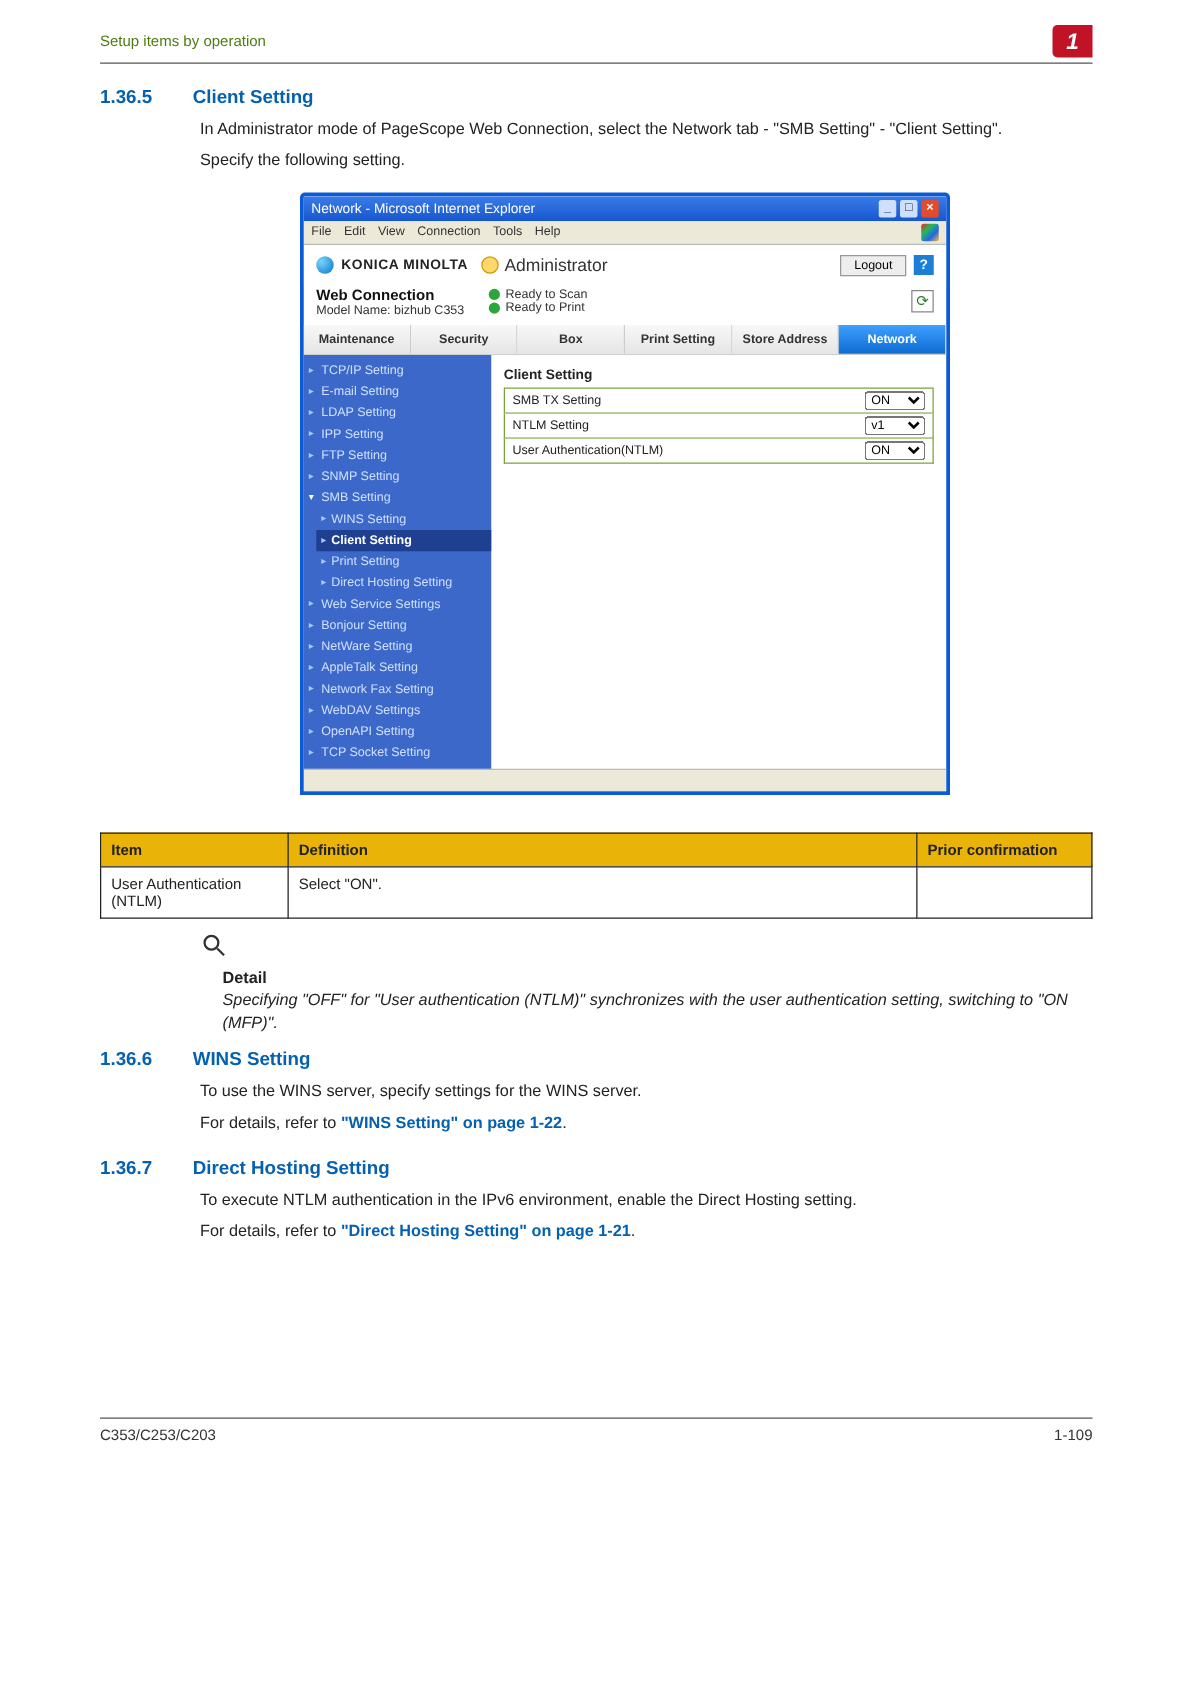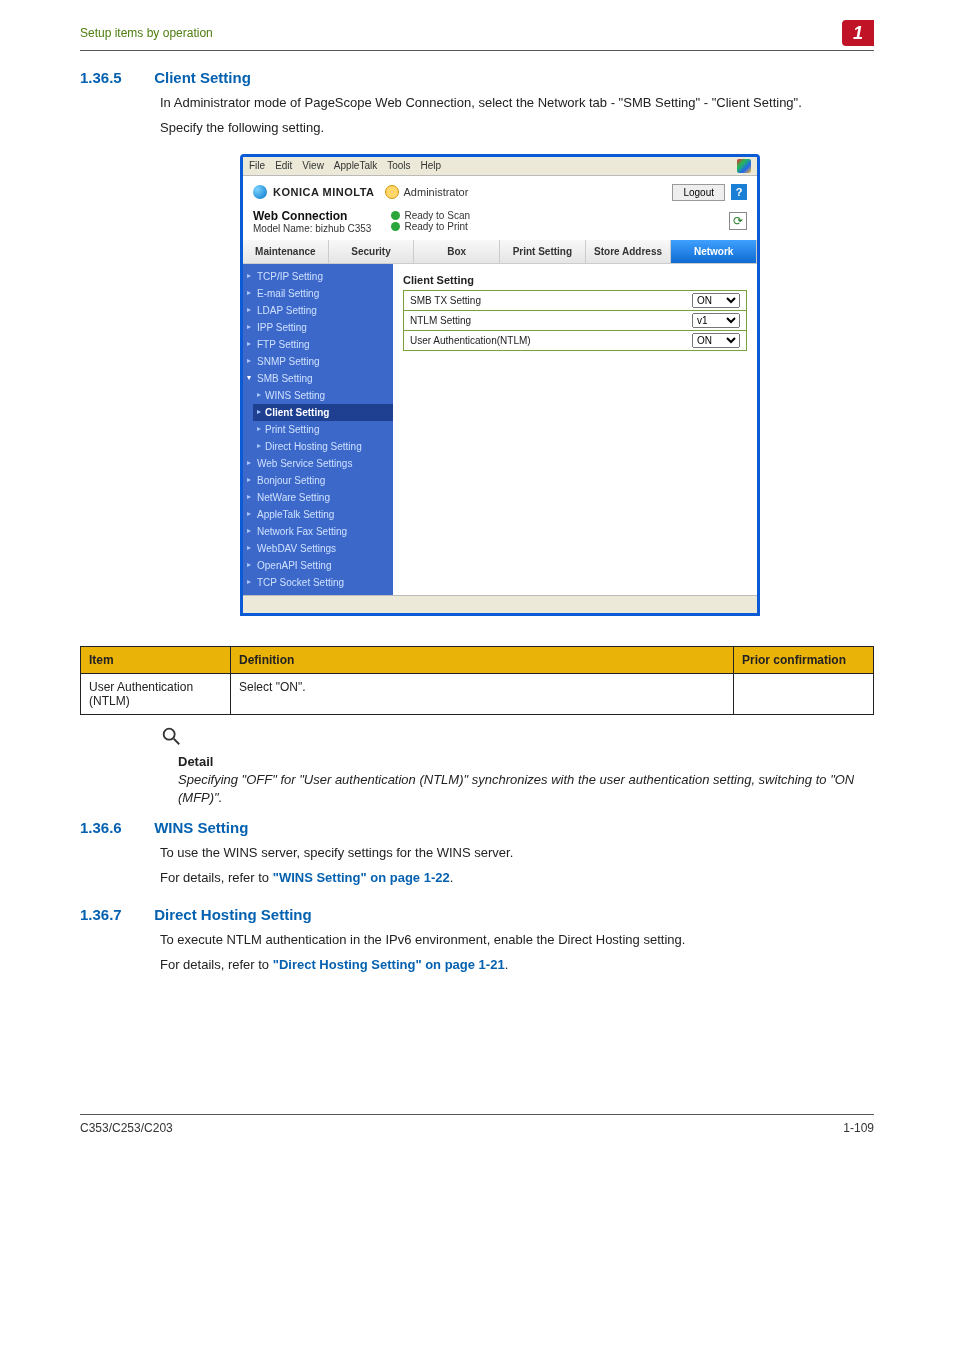--- a/index.html
+++ b/index.html
@@ -34,21 +34,21 @@
   .winbtn { width:14px; height:14px; margin-left:3px; display:inline-flex; align-items:center; justify-content:center; font-size:10px; font-weight:bold; border-radius:2px;}
   .winmin{background:#cfe0ff;color:#234;}
   .winmax{background:#cfe0ff;color:#234;}
   .wincls{background:#e34b2f;color:#fff;}
   .ie-menu { background:#ece9d8; font-size:10px; padding:2px 6px; color:#333; display:flex; gap:10px; border-bottom:1px solid #bbb; align-items:center;}
   .ie-menu .flag{margin-left:auto; width:14px;height:14px; background:linear-gradient(135deg,#e23,#2b5,#26e,#fb2); border-radius:2px;}
   .app-head { display:flex; align-items:center; padding:8px 10px; gap:10px; background:#fff;}
   .km-logo { display:flex; align-items:center; gap:6px; font-family:Arial; }
   .km-logo .ball{width:14px;height:14px;border-radius:50%;background:radial-gradient(circle at 30% 30%, #7bd3ff,#0576c9);}
   .km-logo .txt{font-size:11px; font-weight:bold; letter-spacing:0.5px; color:#222;}
-  .app-head .adm { font-size:11px; color:#333; display:flex; align-items:center; gap:5px;}
+  .app-head .adm { font-size:14px; color:#333; display:flex; align-items:center; gap:5px;}
   .app-head .adm .adm-icon{width:14px;height:14px;border:1px solid #c90;border-radius:50%;background:#ffd76a;display:inline-block;}
   .app-head .right { margin-left:auto; display:flex; gap:6px; align-items:center;}
   .btn-logout{ font-size:10px; padding:2px 10px; background:#eee; border:1px solid #999; }
   .help-q{ width:16px;height:16px;background:#1b7fd6;color:#fff;display:flex;align-items:center;justify-content:center;font-size:11px;font-weight:bold;}
   .app-sub { display:flex; padding:0 10px 6px 10px; gap:20px; align-items:center;}
   .app-sub .wc{font-size:12px; color:#333;}
   .app-sub .wc b{color:#111;}
   .status-col{font-size:10px;color:#333;}
   .status-col div{display:flex;align-items:center;gap:4px;}
   .dot-g{width:9px;height:9px;background:#2aa63a;border-radius:50%;display:inline-block;}
@@ -104,25 +104,32 @@
     <span class="sec-no">1.36.5</span>
     <span>Client Setting</span>
   </div>
   <div class="body-text">
     <p>In Administrator mode of PageScope Web Connection, select the Network tab - "SMB Setting" - "Client Setting".</p>
     <p>Specify the following setting.</p>
   </div>
 
   <div class="shot-wrap">
     <div class="ie-frame">
+      <div class="ie-title">
+        <span>Network - Microsoft Internet Explorer</span>
+        <span class="spacer"></span>
+        <span class="winbtn winmin">_</span>
+        <span class="winbtn winmax">□</span>
+        <span class="winbtn wincls">×</span>
+      </div>
       <div class="ie-menu">
         <span>File</span>
         <span>Edit</span>
         <span>View</span>
-        <span>AppleTalk</span>
+        <span>Connection</span>
         <span>Tools</span>
         <span>Help</span>
         <span class="flag"></span>
       </div>
 
       <div class="app-head">
         <div class="km-logo">
           <span class="ball"></span>
           <span class="txt">KONICA MINOLTA</span>
         </div>

